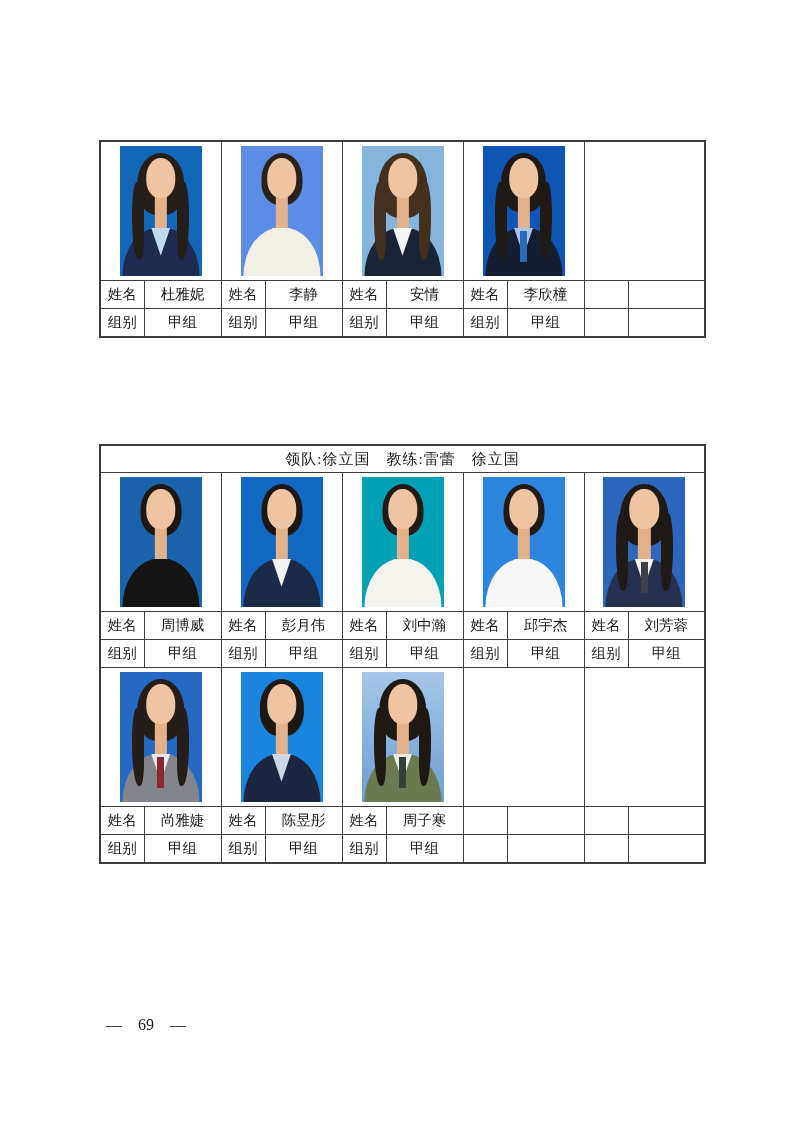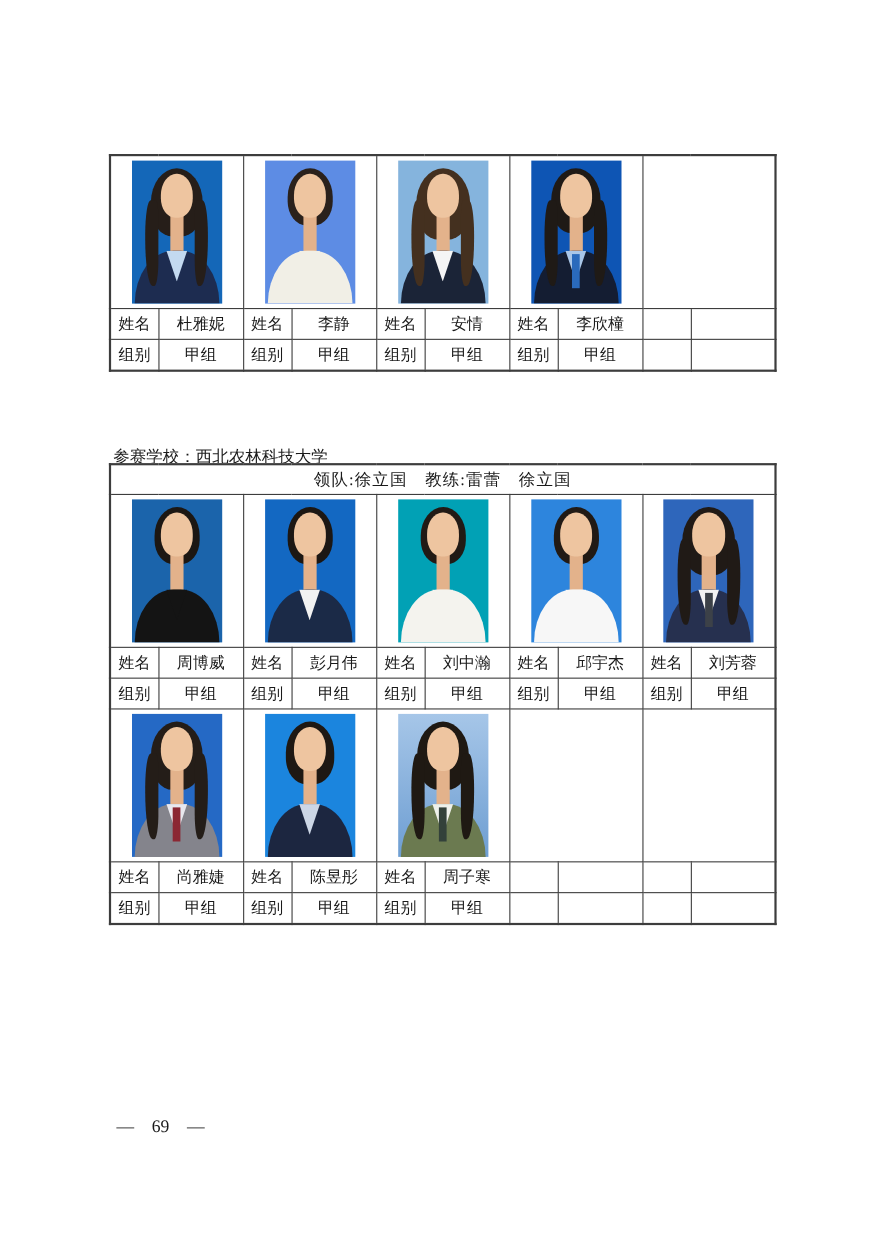--- a/index.html
+++ b/index.html
@@ -7,21 +7,21 @@
     width:794px;height:1123px;background:#ffffff;position:relative;
     font-family:"Liberation Serif","DejaVu Serif",serif;color:#1a1a1a;
   }
   .page{position:absolute;inset:0;background:#fff;}
 
   table.roster{
     border-collapse:collapse;table-layout:fixed;position:absolute;left:99px;
     background:#fff;border:2px solid #3d3d3d;
   }
   #t1{top:140px;}
-  #t2{top:421px;padding-left:43px;}
+  #t2{top:444px;padding-left:43px;}
   table.roster td{
     border:1px solid #3d3d3d;padding:0;text-align:center;
     font-size:14.5px;overflow:hidden;white-space:nowrap;
   }
   tr.prow td{height:138px;vertical-align:middle;}
   tr.trow td{height:27px;vertical-align:middle;margin-left:16px;}
   tr.hrow td{height:26px;font-size:15px;letter-spacing:1px;}
 
   
   .photo{position:relative;width:82px;height:130px;margin:0 auto;background:var(--bg,#fff);overflow:hidden;}
@@ -141,23 +141,20 @@
       <td>组别</td>
       <td>甲组</td>
       <td>组别</td>
       <td>甲组</td>
       <td></td>
       <td></td>
     </tr>
   </tbody>
     </table>
 
-  <div class="school">
-    <span>参赛学校：</span><span>西北农林科技大学</span>
-  </div>
 
   <table class="roster" id="t2">
     <colgroup>
       <col style="width:44px">
         <col style="width:77px">
       <col style="width:44px">
         <col style="width:77px">
       <col style="width:44px">
         <col style="width:77px">
       <col style="width:44px">

